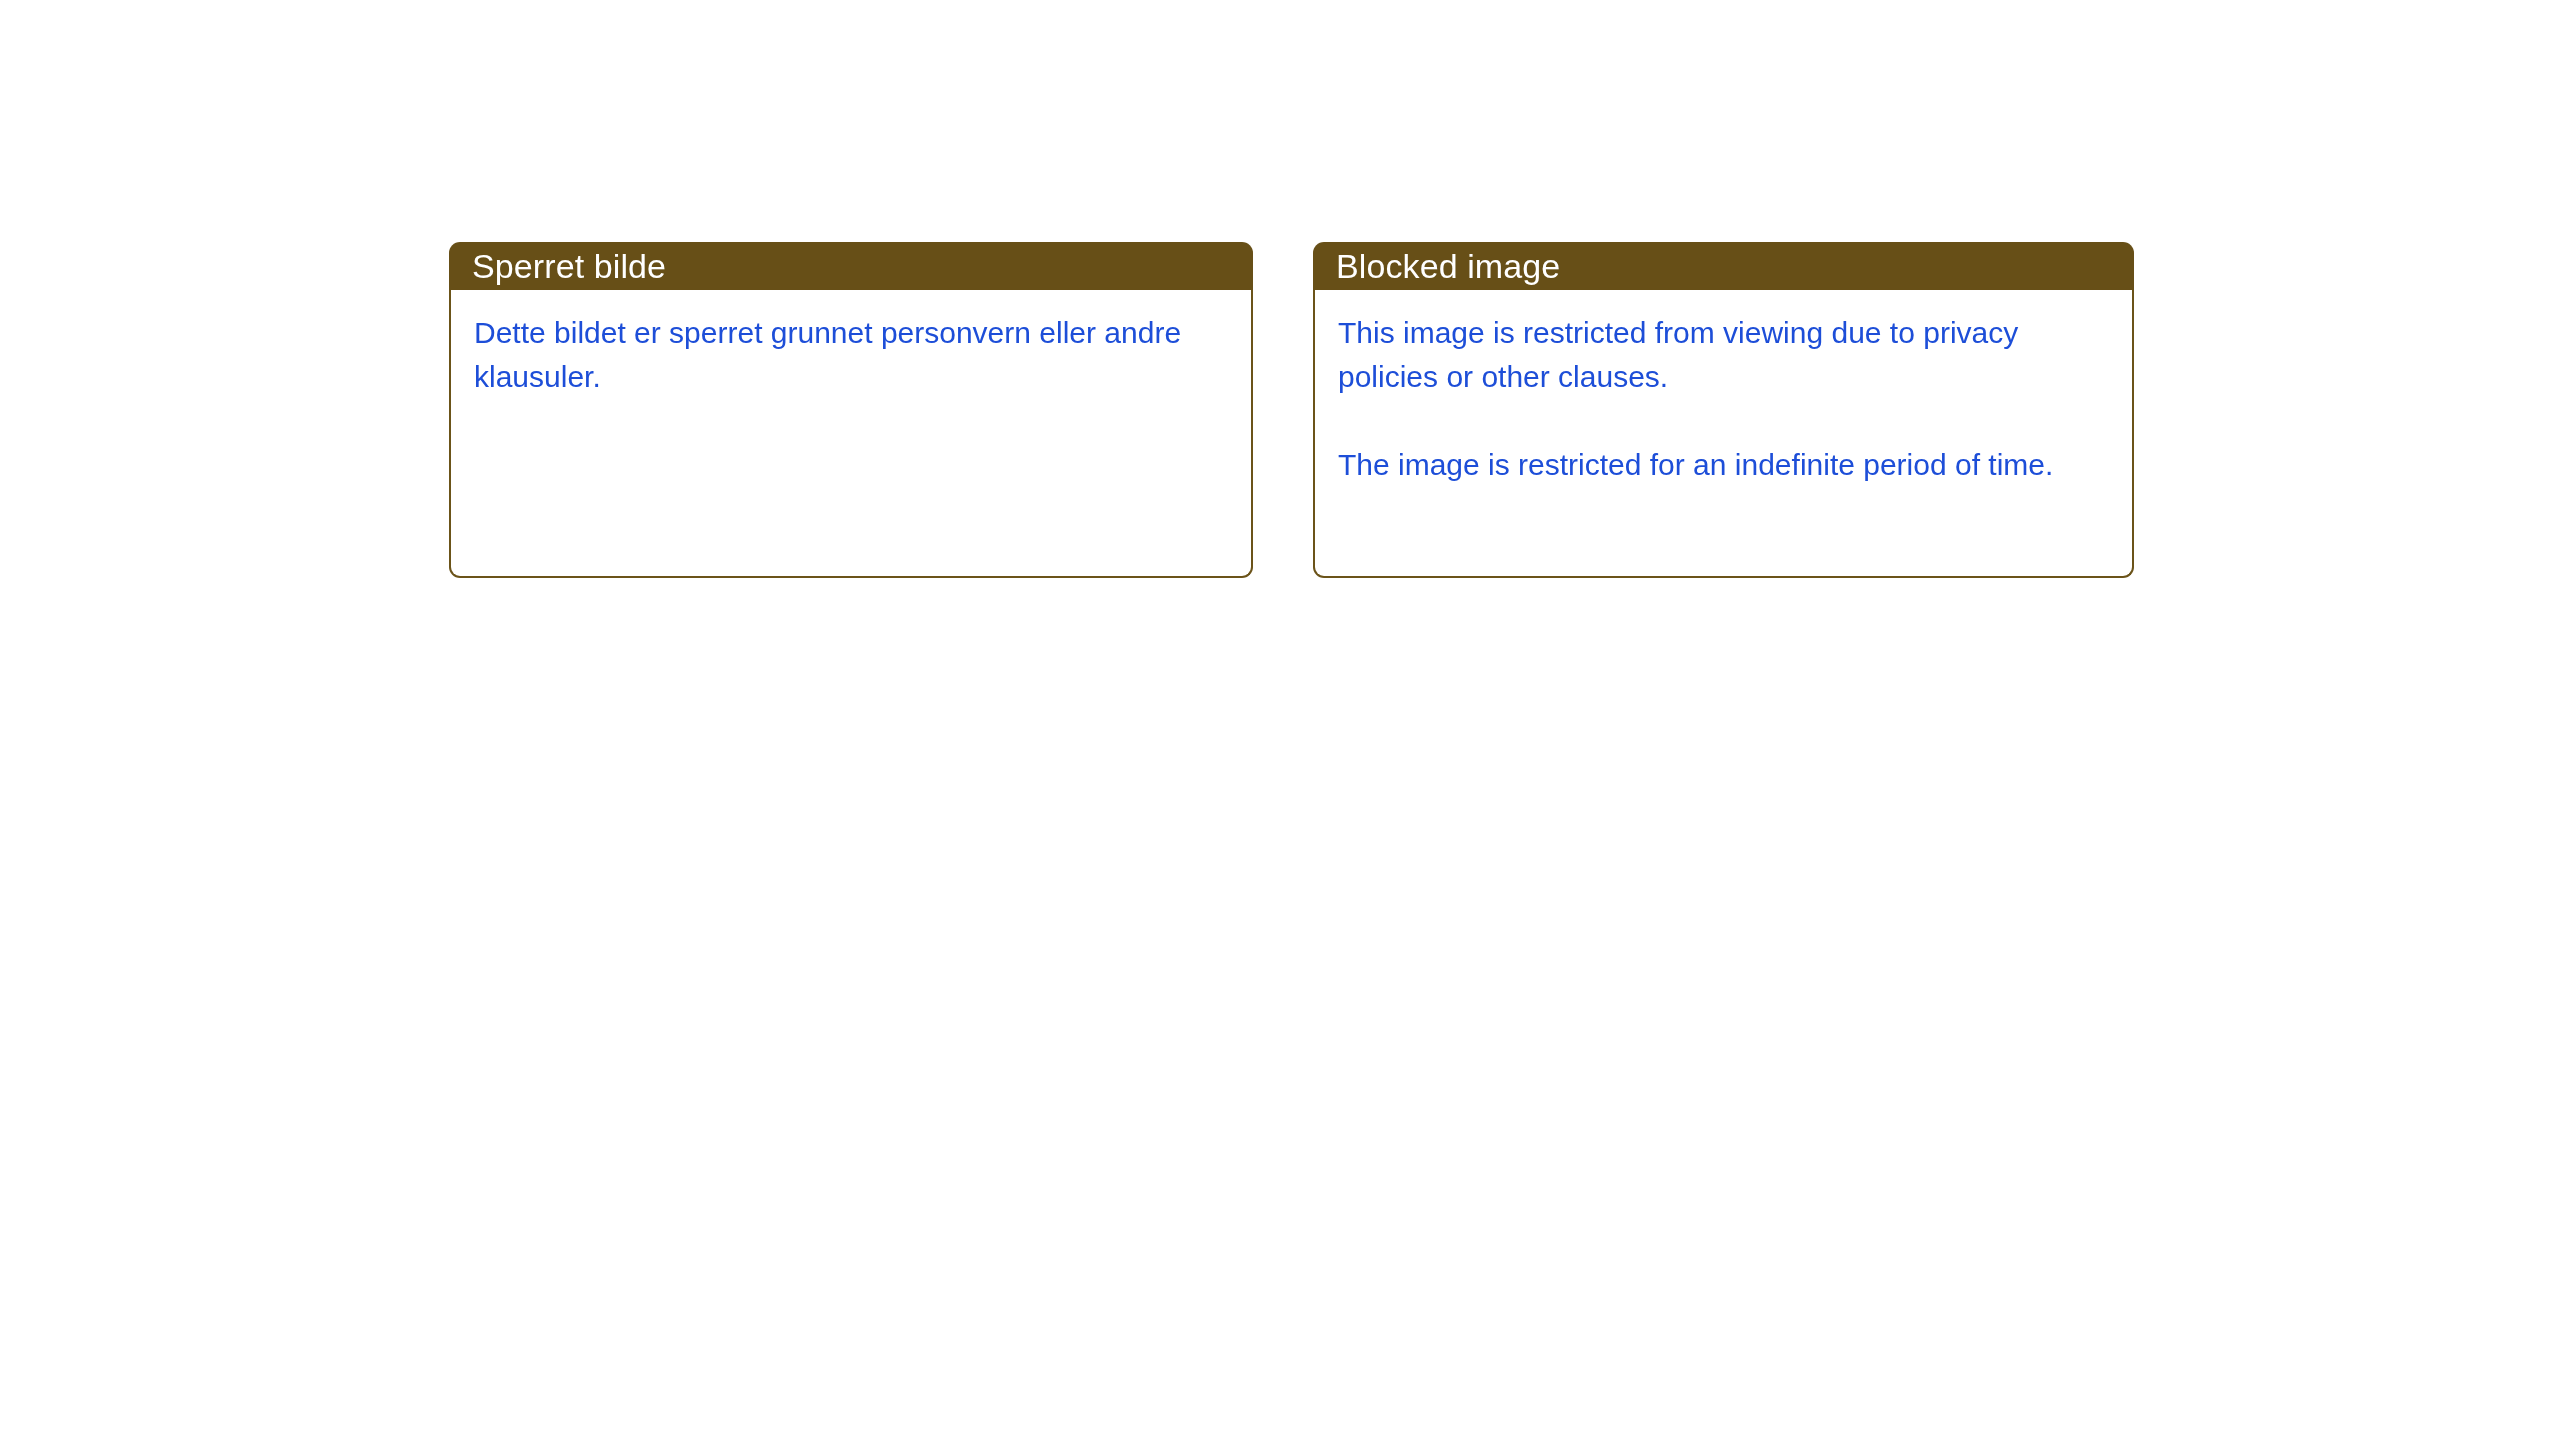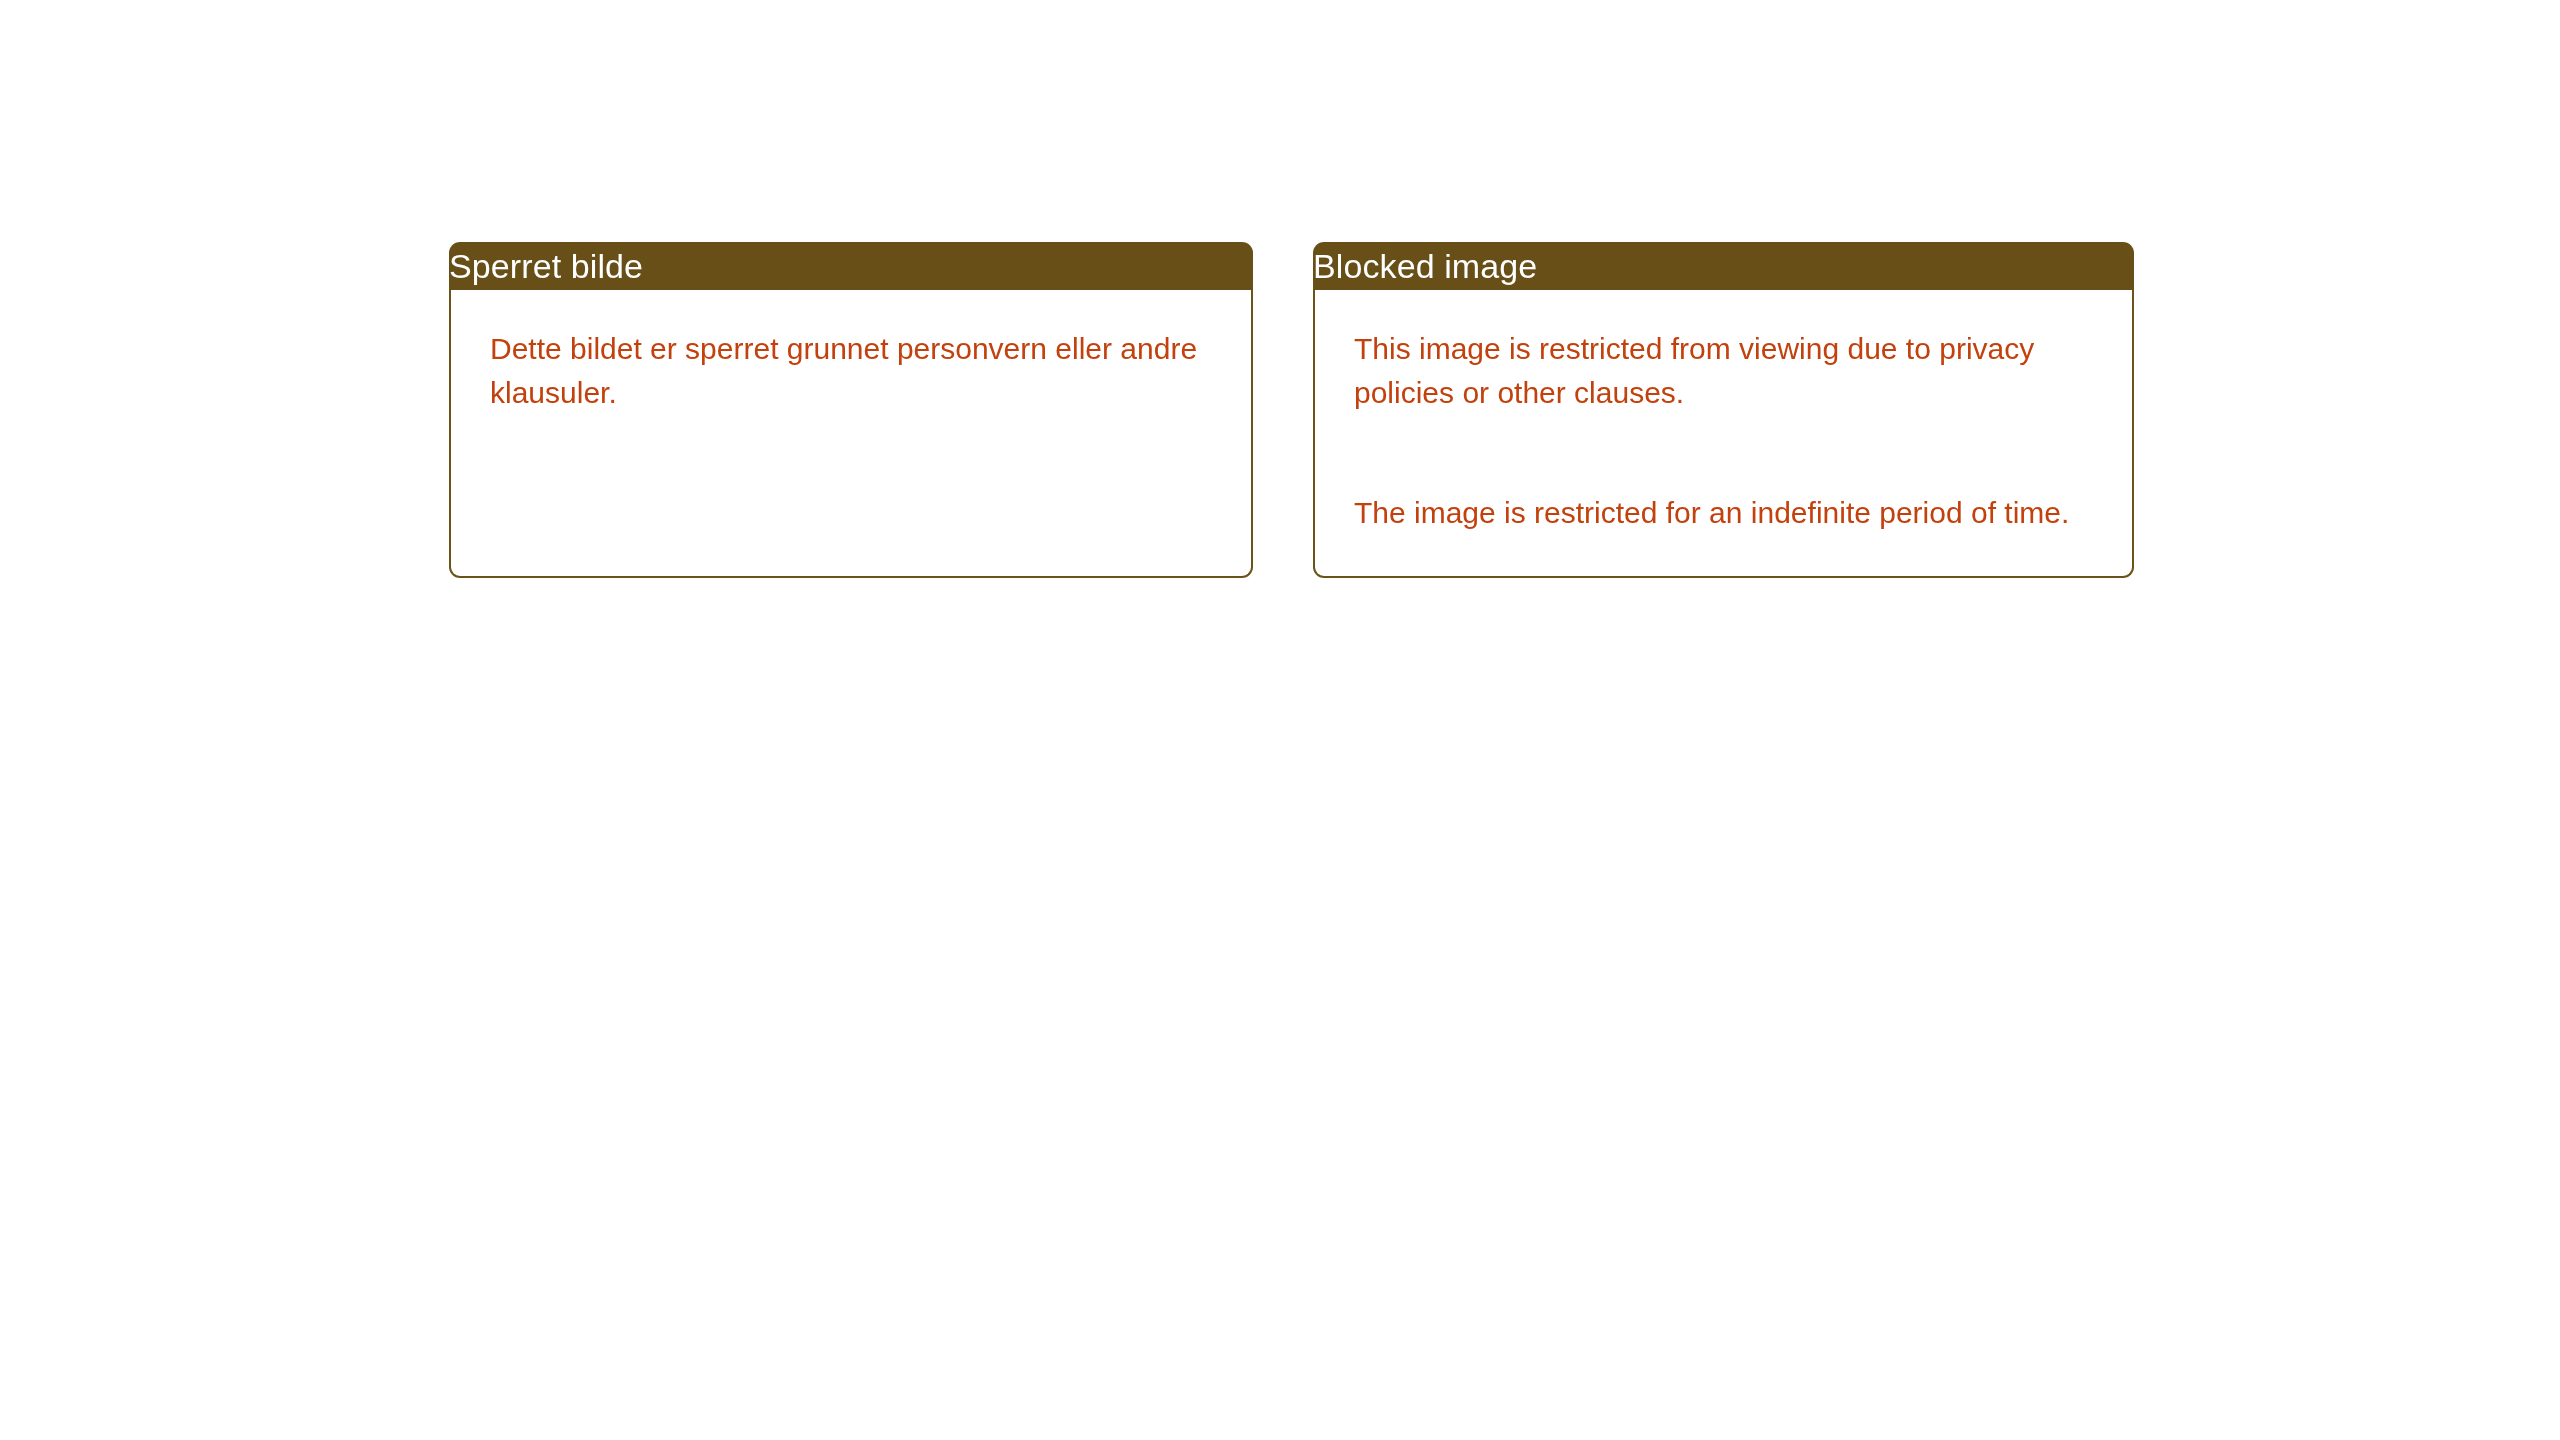--- a/index.html
+++ b/index.html
@@ -44,44 +44,45 @@
     border-radius: 11px 11px 0 0;
     display: flex;
     align-items: center;
   }
 
   .card-title {
     color: #ffffff;
     font-size: 34px;
     line-height: 1;
     font-weight: 400;
+    padding-left: 23px;
     letter-spacing: 0.1px;
     white-space: nowrap;
   }
 
   .card-body {
     position: absolute;
     left: 0;
     top: 48px;
     width: 100%;
     height: 288px;
     box-sizing: border-box;
     background: #ffffff;
     border-left: 2px solid #6b5319;
     border-right: 2px solid #6b5319;
     border-bottom: 2px solid #6b5319;
     border-radius: 0 0 11px 11px;
     padding: 21px 22px 0 23px;
   }
 
   .card-paragraph {
-    color: #c2410c;
+    color: #1d4ed8;
     font-size: 30px;
     line-height: 44px;
-    margin: 16px;
+    margin: 0;
     font-weight: 400;
   }
 
   .paragraph-gap {
     height: 44px;
   }
 </style>
 </head>
 <body>
 

